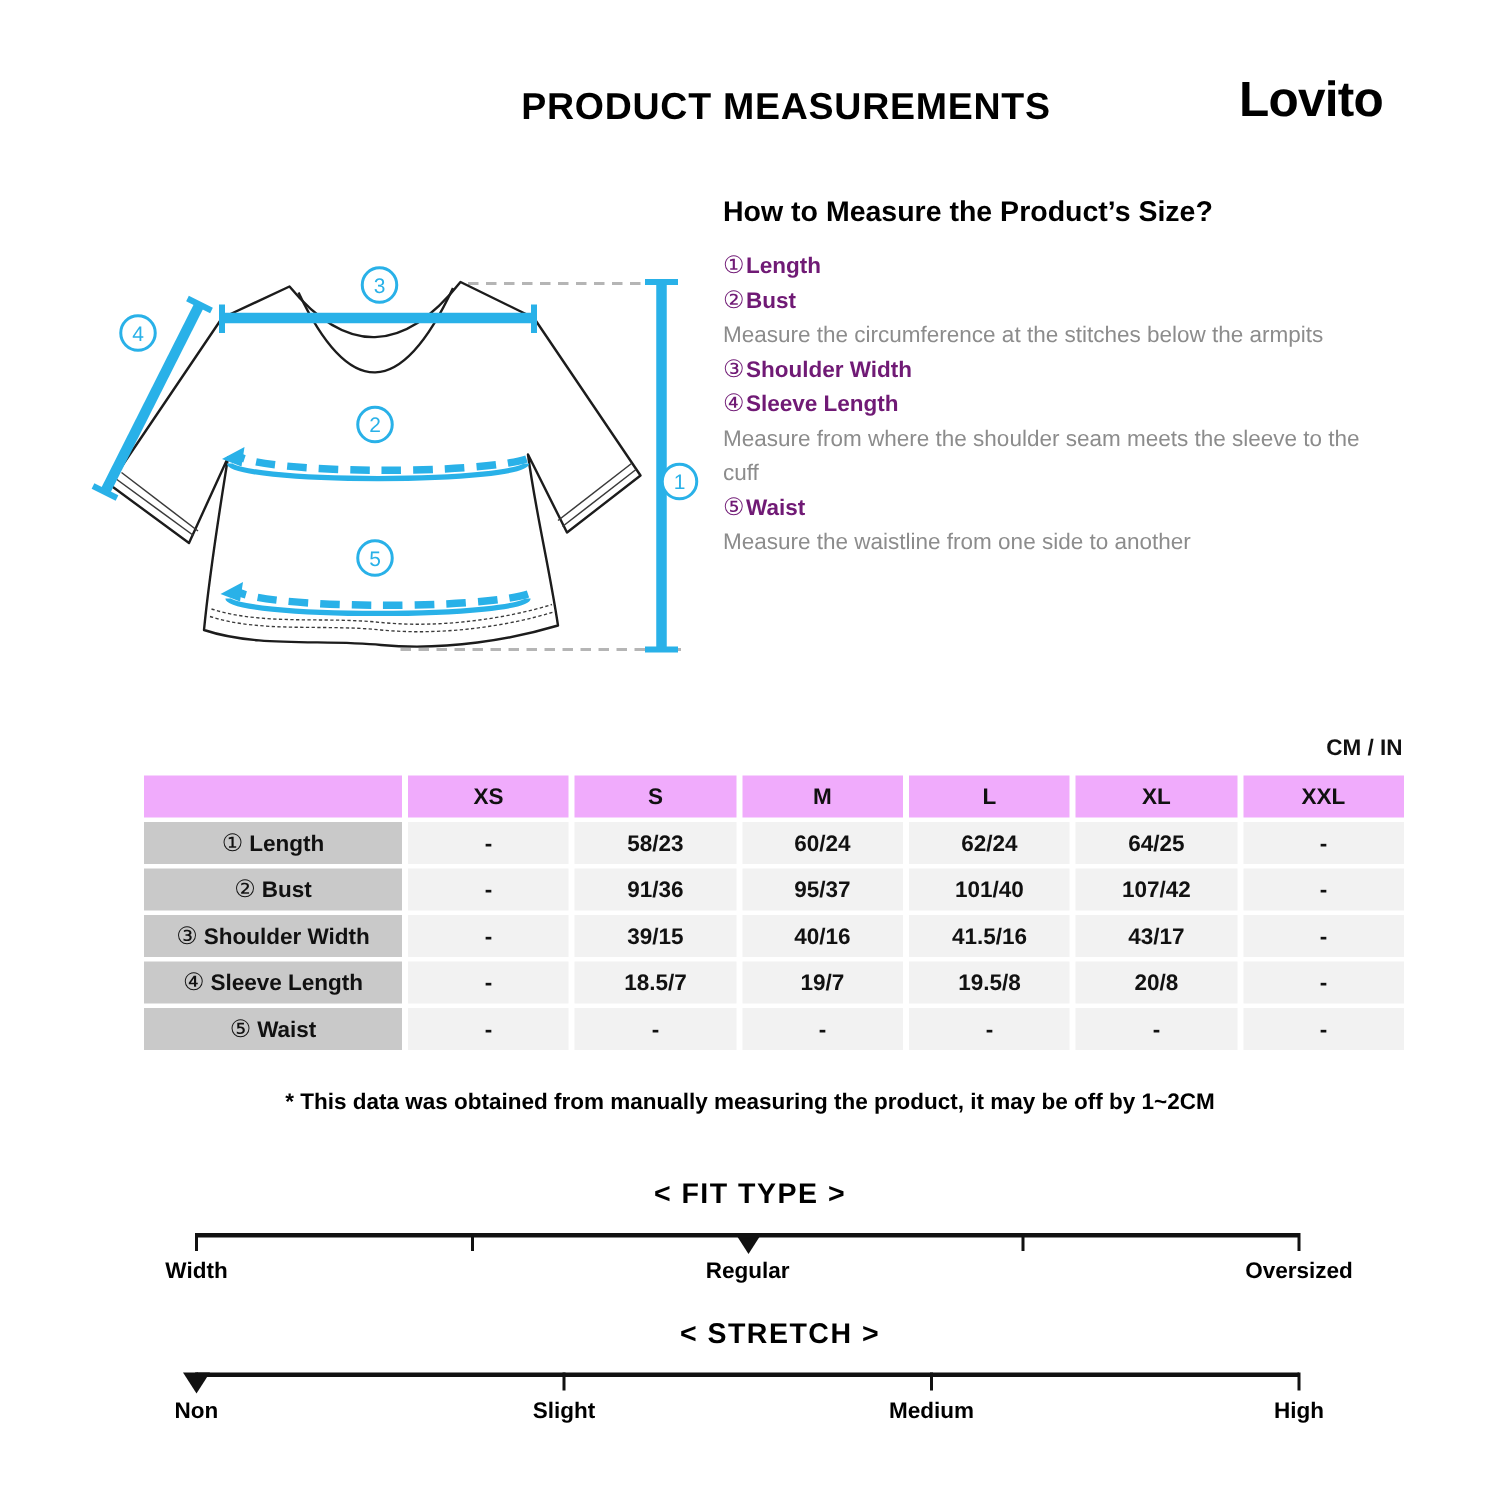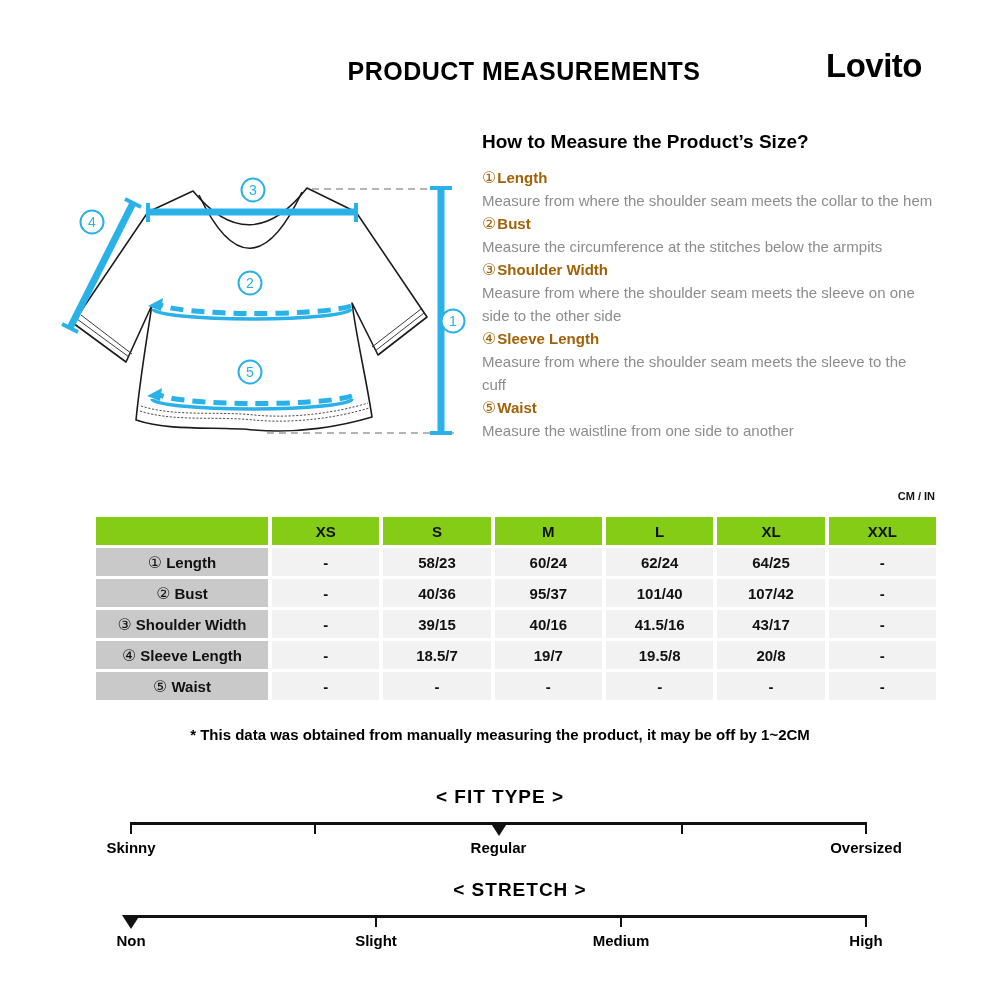--- a/index.html
+++ b/index.html
@@ -11,32 +11,32 @@
   .abs{position:absolute;}
 
   
   .page-title{top:57px;left:0;width:1000px;text-align:center;
     font-size:25px;font-weight:bold;color:#000;letter-spacing:.5px;margin-left:24px;}
   .brand{top:47px;right:78px;font-size:33px;font-weight:bold;color:#000;letter-spacing:-.5px;text-align:right;}
 
   
   .howto{left:482px;top:131px;width:452px;}
   .howto h2{margin:0 0 13px 0;font-size:19px;font-weight:bold;color:#000;}
-  .howto .item-label{font-size:15px;font-weight:bold;line-height:23px;color:#a16207;}
+  .howto .item-label{font-size:15px;font-weight:bold;line-height:23px;color:#701a75;}
   .howto .cnum{font-weight:normal;font-size:16px;margin-right:1px;}
   .howto .item-desc{font-size:15px;line-height:23px;color:#8c8c8c;font-weight:normal;margin:0;}
 
   
-  .units{top:490px;right:65px;font-size:11px;font-weight:bold;}
+  .units{top:490px;right:65px;font-size:15px;font-weight:bold;}
   table.size-table{position:absolute;left:92px;top:514px;width:848px;
     border-collapse:separate;border-spacing:4px 3px;table-layout:fixed;}
   table.size-table th, table.size-table td{
     height:28px;font-size:15px;font-weight:bold;text-align:center;
     vertical-align:middle;padding:0;}
-  table.size-table th{background:#84cc16;margin-top:29px;}
+  table.size-table th{background:#f0abfc;margin-top:29px;}
   td.rowlabel{background:#c9c9c9;text-align:left;padding-left:10px;}
   td.rowlabel .cnum{font-weight:normal;font-size:16px;margin-right:4px;}
   td.val{background:#f2f2f2;}
 
   .footnote{top:726px;left:0;width:1000px;text-align:center;
     font-size:15px;font-weight:bold;color:#000;}
 
   
   .scale-title{left:0;width:1000px;text-align:center;font-size:19px;
     font-weight:bold;letter-spacing:1px;color:#000;}
@@ -122,29 +122,27 @@
     <text x="32" y="62" font-size="14" fill="#29b1e8" text-anchor="middle">4</text>
     <circle cx="190" cy="207" r="11.5" fill="#fff" stroke="#29b1e8" stroke-width="2"></circle>
     <text x="190" y="212" font-size="14" fill="#29b1e8" text-anchor="middle">5</text>
   </g>
 </svg>
 
 <div class="abs howto">
   <h2>How to Measure the Product’s Size?</h2>
   <div>
     <div class="item-label"><span class="cnum">①</span><span>Length</span></div>
-    <p class="item-desc">Measure from where the shoulder seam meets the collar to the hem</p>
   </div>
   <div>
     <div class="item-label"><span class="cnum">②</span><span>Bust</span></div>
     <p class="item-desc">Measure the circumference at the stitches below the armpits</p>
   </div>
   <div>
     <div class="item-label"><span class="cnum">③</span><span>Shoulder Width</span></div>
-    <p class="item-desc">Measure from where the shoulder seam meets the sleeve on one side to the other side</p>
   </div>
   <div>
     <div class="item-label"><span class="cnum">④</span><span>Sleeve Length</span></div>
     <p class="item-desc">Measure from where the shoulder seam meets the sleeve to the cuff</p>
   </div>
   <div>
     <div class="item-label"><span class="cnum">⑤</span><span>Waist</span></div>
     <p class="item-desc">Measure the waistline from one side to another</p>
   </div>
 </div>
@@ -176,21 +174,21 @@
     <td class="val">-</td>
     <td class="val">58/23</td>
     <td class="val">60/24</td>
     <td class="val">62/24</td>
     <td class="val">64/25</td>
     <td class="val">-</td>
   </tr>
   <tr>
     <td class="rowlabel"><span class="cnum">②</span><span>Bust</span></td>
     <td class="val">-</td>
-    <td class="val">40/36</td>
+    <td class="val">91/36</td>
     <td class="val">95/37</td>
     <td class="val">101/40</td>
     <td class="val">107/42</td>
     <td class="val">-</td>
   </tr>
   <tr>
     <td class="rowlabel"><span class="cnum">③</span><span>Shoulder Width</span></td>
     <td class="val">-</td>
     <td class="val">39/15</td>
     <td class="val">40/16</td>
@@ -223,21 +221,21 @@
 
 <div class="abs scale-title" style="top:786px;">&lt; FIT TYPE &gt;</div>
 <div class="abs scale" style="top:822px;">
   <div class="bar"></div>
   <div class="tick" style="left:0%;"></div>
   <div class="tick" style="left:25%;"></div>
   <div class="tick" style="left:50%;"></div>
   <div class="tick" style="left:75%;"></div>
   <div class="tick" style="left:100%;"></div>
   <div class="tri" style="left:50%;"></div>
-  <div class="scale-label" style="left:0%;">Skinny</div>
+  <div class="scale-label" style="left:0%;">Width</div>
   <div class="scale-label" style="left:50%;">Regular</div>
   <div class="scale-label" style="left:100%;">Oversized</div>
 </div>
 
 <div class="abs scale-title" style="top:879px;padding-left:20px;">&lt; STRETCH &gt;</div>
 <div class="abs scale" style="top:915px;">
   <div class="bar"></div>
   <div class="tick" style="left:0%;"></div>
   <div class="tick" style="left:33.33%;"></div>
   <div class="tick" style="left:66.67%;"></div>

